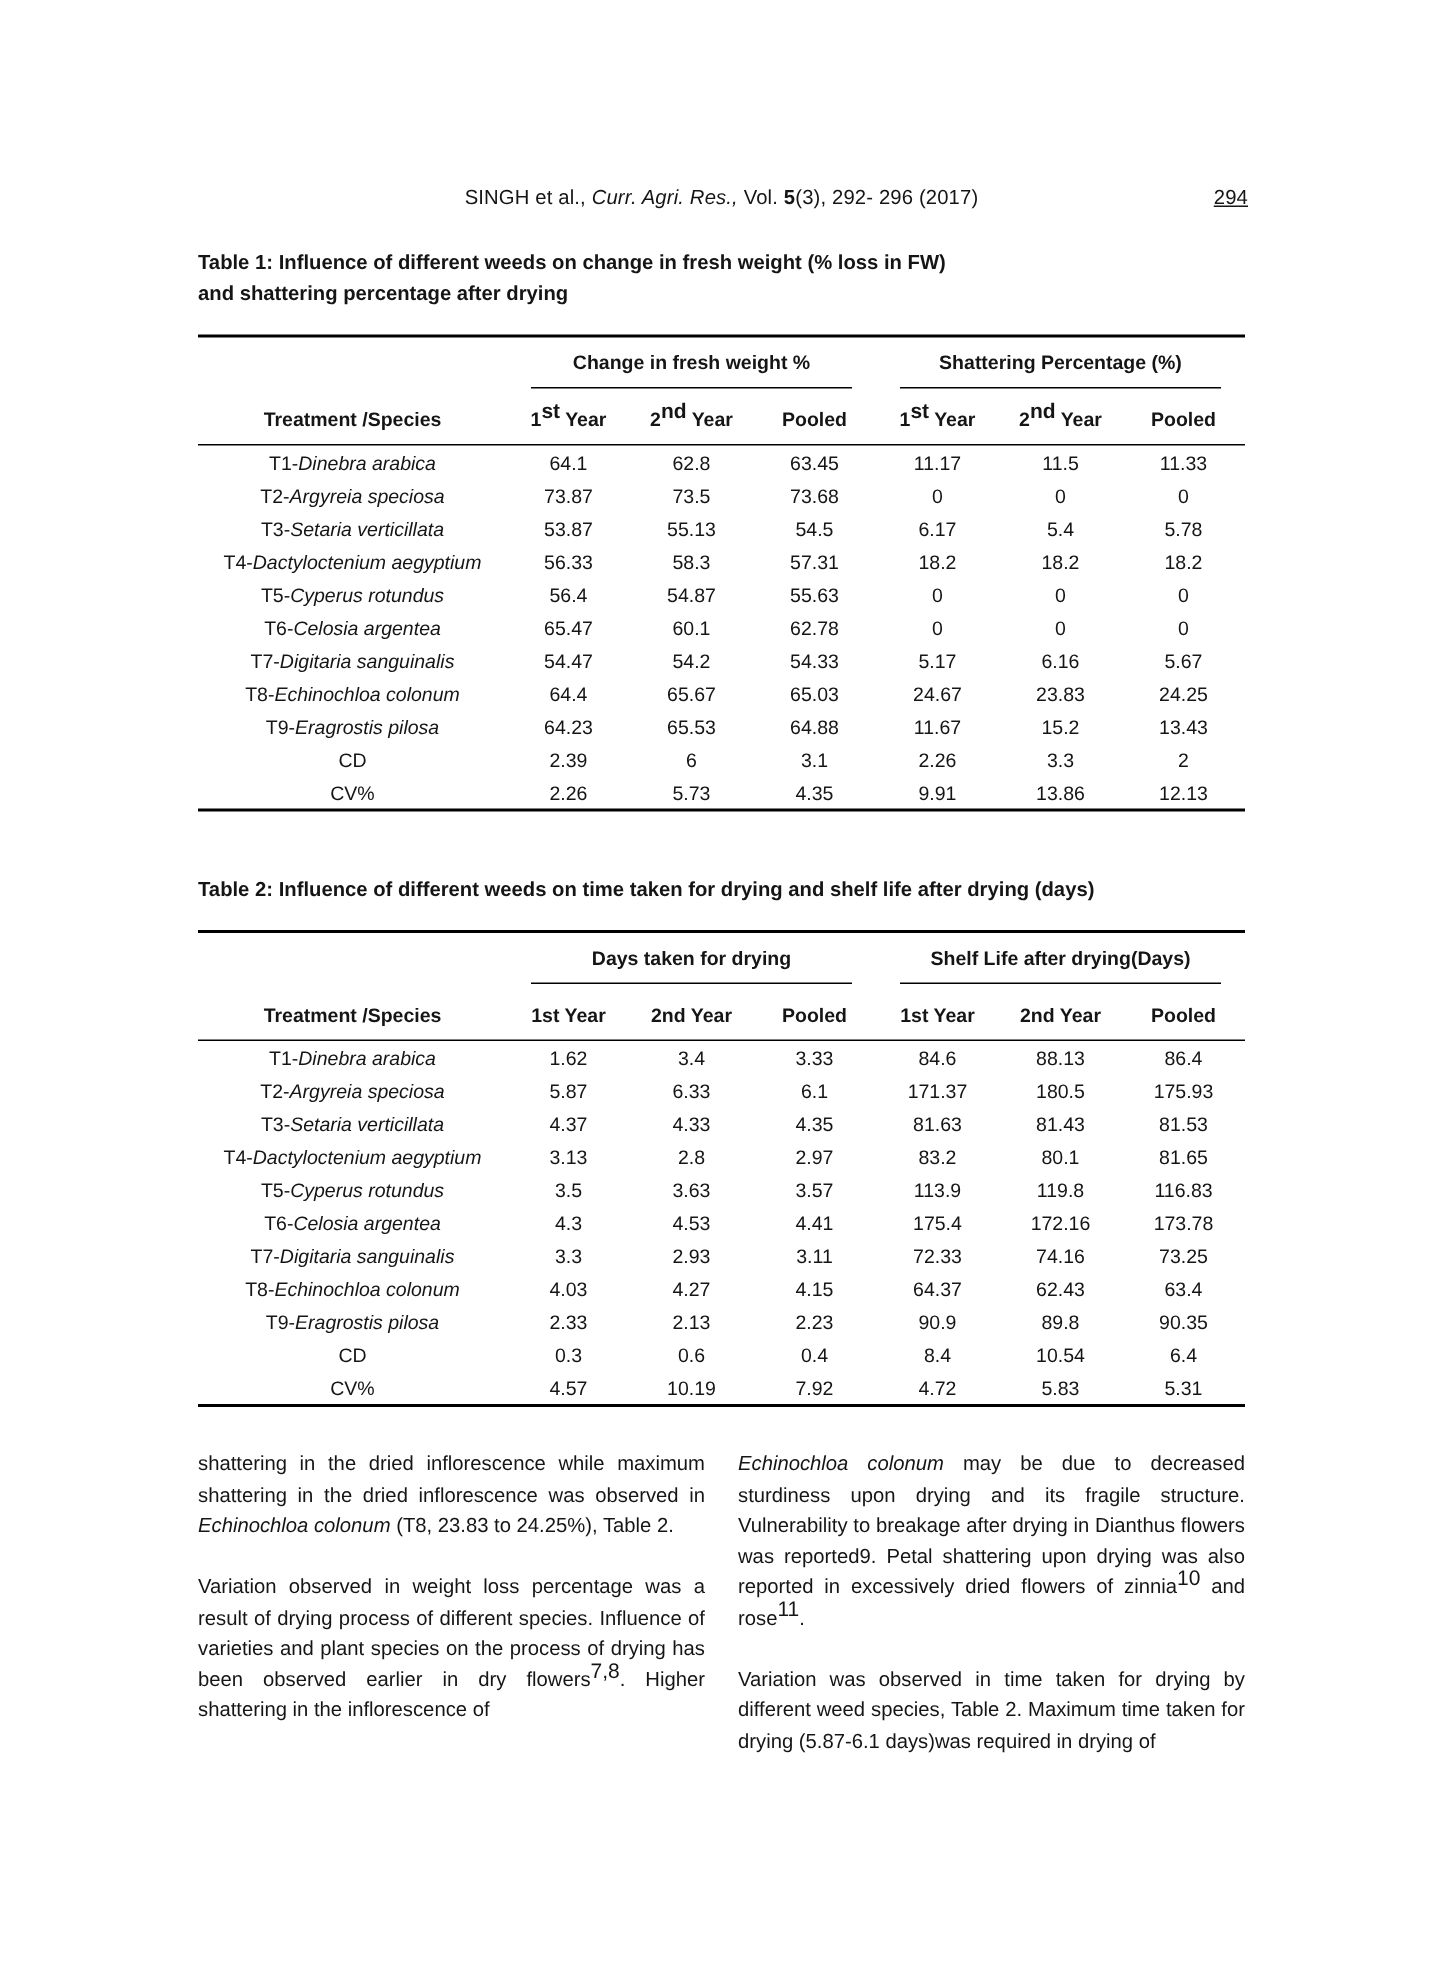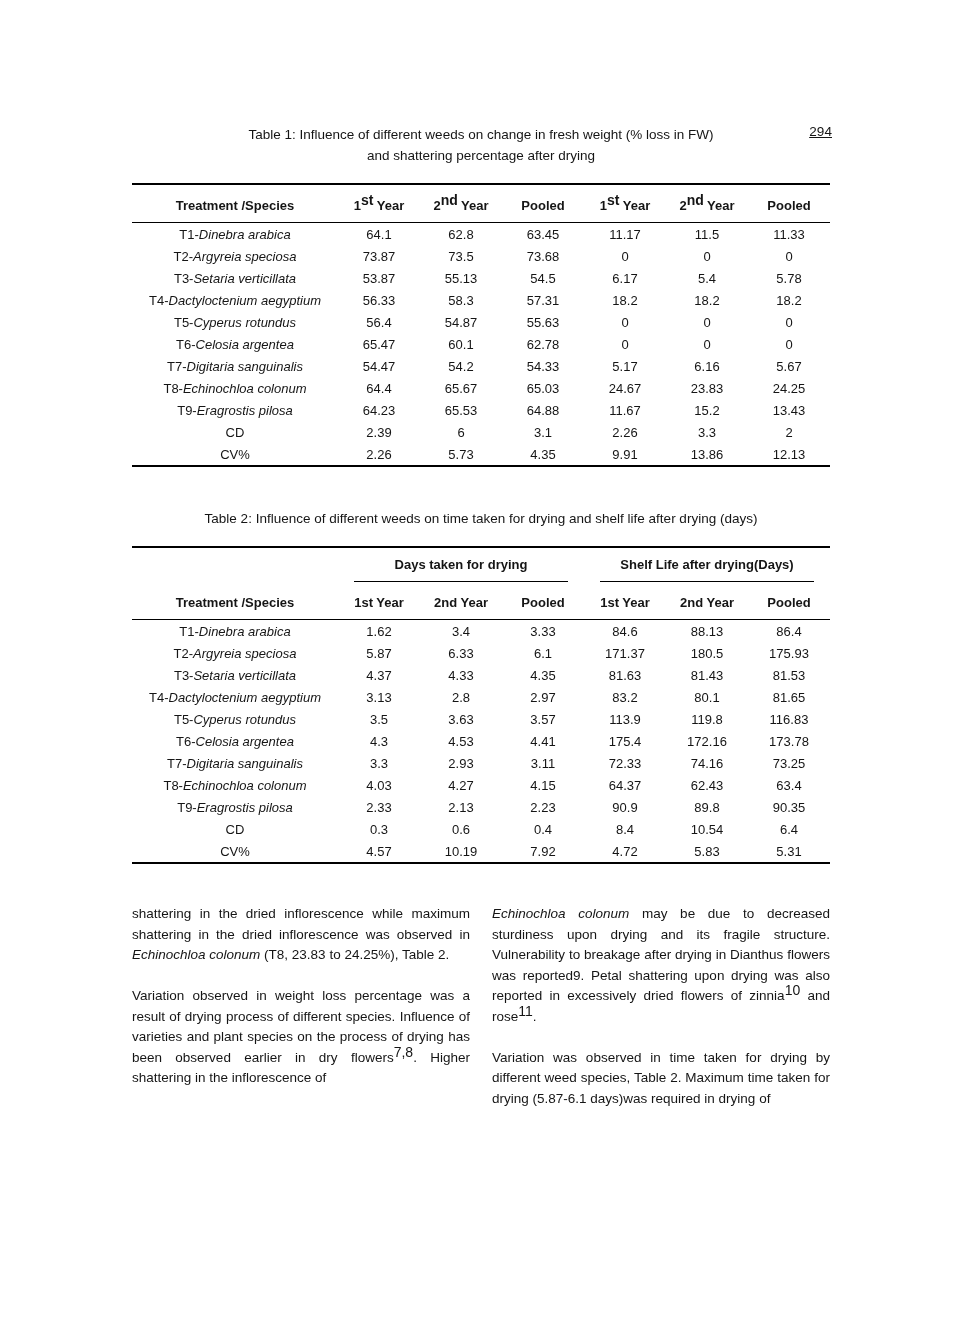--- a/index.html
+++ b/index.html
@@ -32,22 +32,22 @@
   }
   .pageno {
     position: absolute;
     right: -2px;
     top: 0;
     font-size: 13.5px;
     text-decoration: underline;
   }
   
   .tbl-title {
-    text-align: center;
-    font-weight: normal;
+    text-align: left;
+    font-weight: bold;
     font-size: 13.5px;
     line-height: 21px;
   }
   .tbl-title-1 { margin-top: 25px; }
   .tbl-title-2 { margin-top: 41px; }
   
   table.data-table {
     margin-top: 17px;
     border-collapse: collapse;
     width: 698px;
@@ -83,60 +83,70 @@
   tbody tr:last-child td { }
   sup {
     font-size: 14px;
     line-height: 0;
     vertical-align: super;
   }
   
   .body-cols {
     display: flex;
     gap: 22px;
-    margin-top: 40px;
+    margin-top: 28px;
     font-size: 13.5px;
     line-height: 20.5px;
   }
   .body-col {
     width: 338px;
     text-align: justify;
   }
   .body-col p { margin: 0 0 20.5px 0; }
   .body-col p:last-child { margin-bottom: 0; }
   i { font-style: italic; }
   .seg-italic { font-style: italic; }
   .seg-bold { font-weight: bold; }
 </style>
 </head>
 <body>
 
 <div class="page">
   <div class="content">
 
     <div class="header">
+      <span><span>SINGH</span><span> et al., </span><span class="seg-italic">Curr. Agri. Res.,</span><span> Vol. </span><span class="seg-bold">5</span><span>(3), 292- 296 (2017)</span></span>
       <span class="pageno">294</span>
     </div>
 
     <section data-table="0">
       <div class="tbl-title tbl-title-1">
           <div>Table 1: Influence of different weeds on change in fresh weight (% loss in FW)</div>
           <div>and shattering percentage after drying</div>
         </div>
       <table class="data-table">
         <colgroup>
           <col class="species-col-w">
           <col class="num-col">
             <col class="num-col">
             <col class="num-col">
           <col class="num-col">
             <col class="num-col">
             <col class="num-col">
         </colgroup>
         <thead>
+            <tr>
+              <td></td>
+              <td colspan="3" class="group-cell">
+                <div class="group-label">Change in fresh weight %</div>
+              </td>
+              <td colspan="3" class="group-cell">
+                <div class="group-label">Shattering Percentage (%)</div>
+              </td>
+            </tr>
             <tr class="colhead-row">
               <th class="species-col">Treatment /Species</th>
               <th>1<sup>st</sup> Year</th>
               <th>2<sup>nd</sup> Year</th>
               <th>Pooled</th>
               <th>1<sup>st</sup> Year</th>
               <th>2<sup>nd</sup> Year</th>
               <th>Pooled</th>
             </tr>
           </thead>

